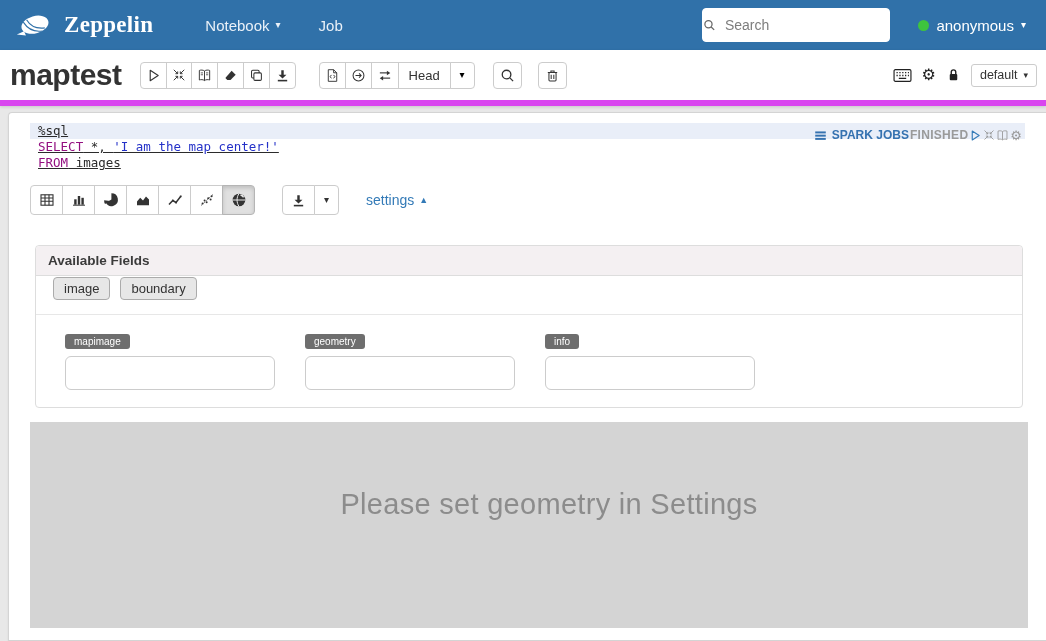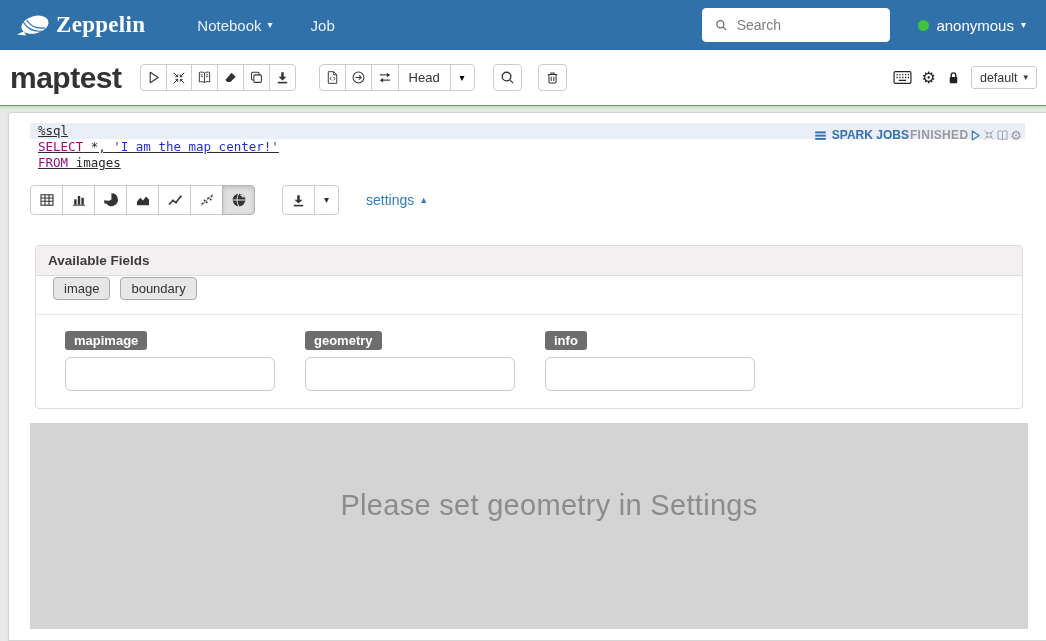--- a/index.html
+++ b/index.html
@@ -11,43 +11,43 @@
     color:#333;
     overflow:hidden;
   }
   .screen { position:relative; width:1046px; height:641px; overflow:hidden; }
 
   
   .navbar {
     position:absolute; top:0; left:0; width:1046px; height:50px;
     background:#3071a9; display:flex; align-items:center; padding:0 14px;
   }
-  .brand { display:flex; align-items:center; cursor:pointer; }
+  .brand { display:flex; align-items:center; gap:8px; cursor:pointer; }
   .brand-text { color:#fff; font-family:"Liberation Serif", serif; font-weight:bold; font-size:23px; letter-spacing:.3px; }
   .nav-menus { display:flex; align-items:center; gap:38px; margin-left:52px; }
   .nav-item { color:#eaf1f8; font-size:15px; display:flex; align-items:center; gap:6px; cursor:pointer; }
   .caret { font-size:10px; line-height:1; }
   .nav-item .caret { color:#eaf1f8; }
   .search-box {
     margin-left:auto; width:188px; height:34px; background:#fff; border-radius:4px;
-    display:flex; align-items:center; padding:0 12px; gap:7px; border:1px solid #fff;
+    display:flex; align-items:center; padding:0 0; gap:7px; border:1px solid #fff;
   }
   .search-box input {
     border:none; outline:none; width:100%; font-size:14px; color:#555;
     font-family:"Liberation Sans", sans-serif; background:transparent;
   }
   .search-box input::placeholder { color:#7d7d7d; }
   .user-menu { display:flex; align-items:center; gap:7px; color:#fff; font-size:15px; margin-left:28px; margin-right:6px; cursor:pointer; }
   .dot { width:11px; height:11px; border-radius:50%; background:#3ec43e; display:inline-block; }
 
   
   .titlebar {
     position:absolute; top:50px; left:0; width:1046px; height:56px; background:#fff;
     display:flex; align-items:center;
-    border-bottom:1px solid #d946ef; box-shadow:0 1px 3px rgba(0,0,0,.14); z-index:3;
+    border-bottom:6px solid #d946ef; box-shadow:0 1px 3px rgba(0,0,0,.14); z-index:3;
   }
   .note-title { margin:0 0 0 10px; font-size:30px; font-weight:bold; color:#333; letter-spacing:-.5px; cursor:text; }
   .btn { background:#fff; border:1px solid #ccc; height:27px; min-width:25px;
          display:inline-flex; align-items:center; justify-content:center; padding:0 5px; cursor:pointer; }
   .btn-group { display:inline-flex; }
   .btn-group .btn + .btn { margin-left:-1px; }
   .btn-group .btn:first-child { border-radius:4px 0 0 4px; }
   .btn-group .btn:last-child { border-radius:0 4px 4px 0; }
   .btn.single { border-radius:4px; }
   .g1 { margin-left:18px; }
@@ -95,22 +95,22 @@
 
   
   .fields-panel { margin:30px 0 0 26px; width:988px; border:1px solid #ddd; border-radius:4px; background:#fff; }
   .panel-heading { background:#f4f0f2; border-bottom:1px solid #ddd; border-radius:4px 4px 0 0;
                    padding:7px 12px; font-size:13.5px; font-weight:bold; color:#3b3b3b; }
   .chips { padding:1px 0 14px 17px; display:flex; gap:10px; border-bottom:1px solid #e7e7e7; }
   .chip { background:#e7e7e7; border:1px solid #ababab; border-radius:4px; padding:3px 10px;
           font-size:13px; color:#333; cursor:grab; }
   .zones { display:flex; gap:30px; padding:16px 0 17px 29px; }
   .zone { width:210px; }
-  .zone-label { display:inline-block; background:#6e6e6e; color:#fff; font-size:13px;
-                padding:2px 9px; border-radius:3px; margin-bottom:7px;font-weight:bold; }
+  .zone-label { display:inline-block; background:#6e6e6e; color:#fff; font-size:10px;
+                padding:2px 9px; border-radius:3px; margin-bottom:7px; }
   .zone-box { height:34px; border:1px solid #ccc; border-radius:6px; background:#fff; }
 
   
   .map-area { margin:14px 0 0 21px; width:998px; height:206px; background:#d4d4d4; text-align:center; cursor:grab; }
   .map-msg { padding-top:66px; font-size:29px; color:#8c8c8c; font-weight:300; letter-spacing:.3px;
              font-family:"Liberation Sans", sans-serif;margin-left:40px; }
 </style>
 </head>
 <body>
 

